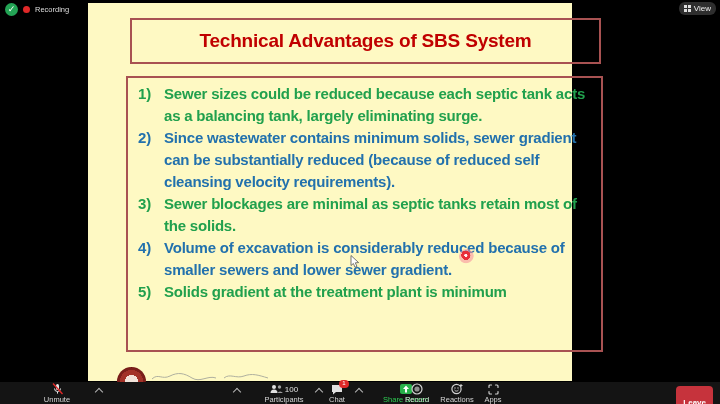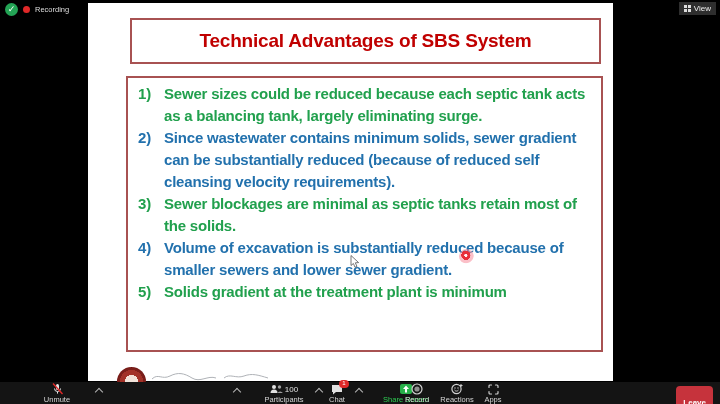--- a/index.html
+++ b/index.html
@@ -7,26 +7,26 @@
     width:720px;height:404px;position:relative;overflow:hidden;
     background:#000;font-family:"Liberation Sans",sans-serif;
     -webkit-font-smoothing:antialiased;
   }
   
   .rec-indicator{position:absolute;left:5px;top:3px;display:flex;align-items:center;gap:5px;z-index:6;}
   .shield{width:13px;height:13px;border-radius:50%;background:#23a455;color:#fff;font-size:9px;
     display:flex;align-items:center;justify-content:center;line-height:1;}
   .recdot{width:7px;height:7px;border-radius:50%;background:#e02828;}
   .reclabel{color:#dedede;font-size:7.5px;}
-  .view-pill{position:absolute;right:4px;top:2px;background:#2e2e2e;border-radius:0;
+  .view-pill{position:absolute;right:4px;top:2px;background:#2e2e2e;border-radius:6px;
     padding:2px 5px;display:flex;align-items:center;gap:3px;z-index:6;color:#eee;font-size:8px;}
   .grid-ico{display:grid;grid-template-columns:3px 3px;grid-template-rows:3px 3px;gap:1px;}
   .grid-ico i{background:#ddd;display:block;}
   
-  .slide{position:absolute;left:88px;top:3px;width:525px;height:378px;background:#ffffff;}
+  .slide{position:absolute;left:88px;top:3px;width:484px;height:378px;background:#fef9c3;}
   .title-box{position:absolute;left:42px;top:15px;width:467px;height:42px;
     border:2px solid #a85252;display:flex;align-items:center;justify-content:center;}
   .title-box span{color:var(--titlecol,#c00000);font-weight:bold;font-size:19px;letter-spacing:-0.2px;}
   .bullets-box{position:absolute;left:38px;top:73px;width:455px;height:267px;
     border:2px solid #a85252;padding:5px 8px 0 10px;}
   .bullet{display:flex;font-weight:bold;font-size:15px;line-height:22px;letter-spacing:-0.2px;}
   .bullet .num{width:26px;flex:0 0 26px;}
   .bullet .txt{flex:1;}
   .green{color:var(--green,#21a04d);}
   .blue{color:var(--blue,#2271ad);}
@@ -86,21 +86,21 @@
       <div class="bullet">
         <span class="num blue">2)</span>
         <span class="txt blue">Since wastewater contains minimum solids, sewer gradient can be substantially reduced (because of reduced self cleansing velocity requirements).</span>
       </div>
       <div class="bullet">
         <span class="num green">3)</span>
         <span class="txt green">Sewer blockages are minimal as septic tanks retain most of the solids.</span>
       </div>
       <div class="bullet">
         <span class="num blue">4)</span>
-        <span class="txt blue">Volume of excavation is substantially reduced because of smaller sewers and lower sewer gradient.</span>
+        <span class="txt blue">Volume of excavation is considerably reduced because of smaller sewers and lower sewer gradient.</span>
       </div>
       <div class="bullet">
         <span class="num green">5)</span>
         <span class="txt green">Solids gradient at the treatment plant is minimum</span>
       </div>
     </div>
   <div class="logo"></div>
   <svg class="signature" width="150" height="12" viewBox="0 0 150 12">
     <path d="M2 8 C8 2 12 9 20 5 S 34 2 42 7 S 58 4 66 7 M74 7 C80 2 86 8 94 5 S 108 4 118 7" stroke="#7a7f87" stroke-width="1" fill="none"></path>
   </svg>

